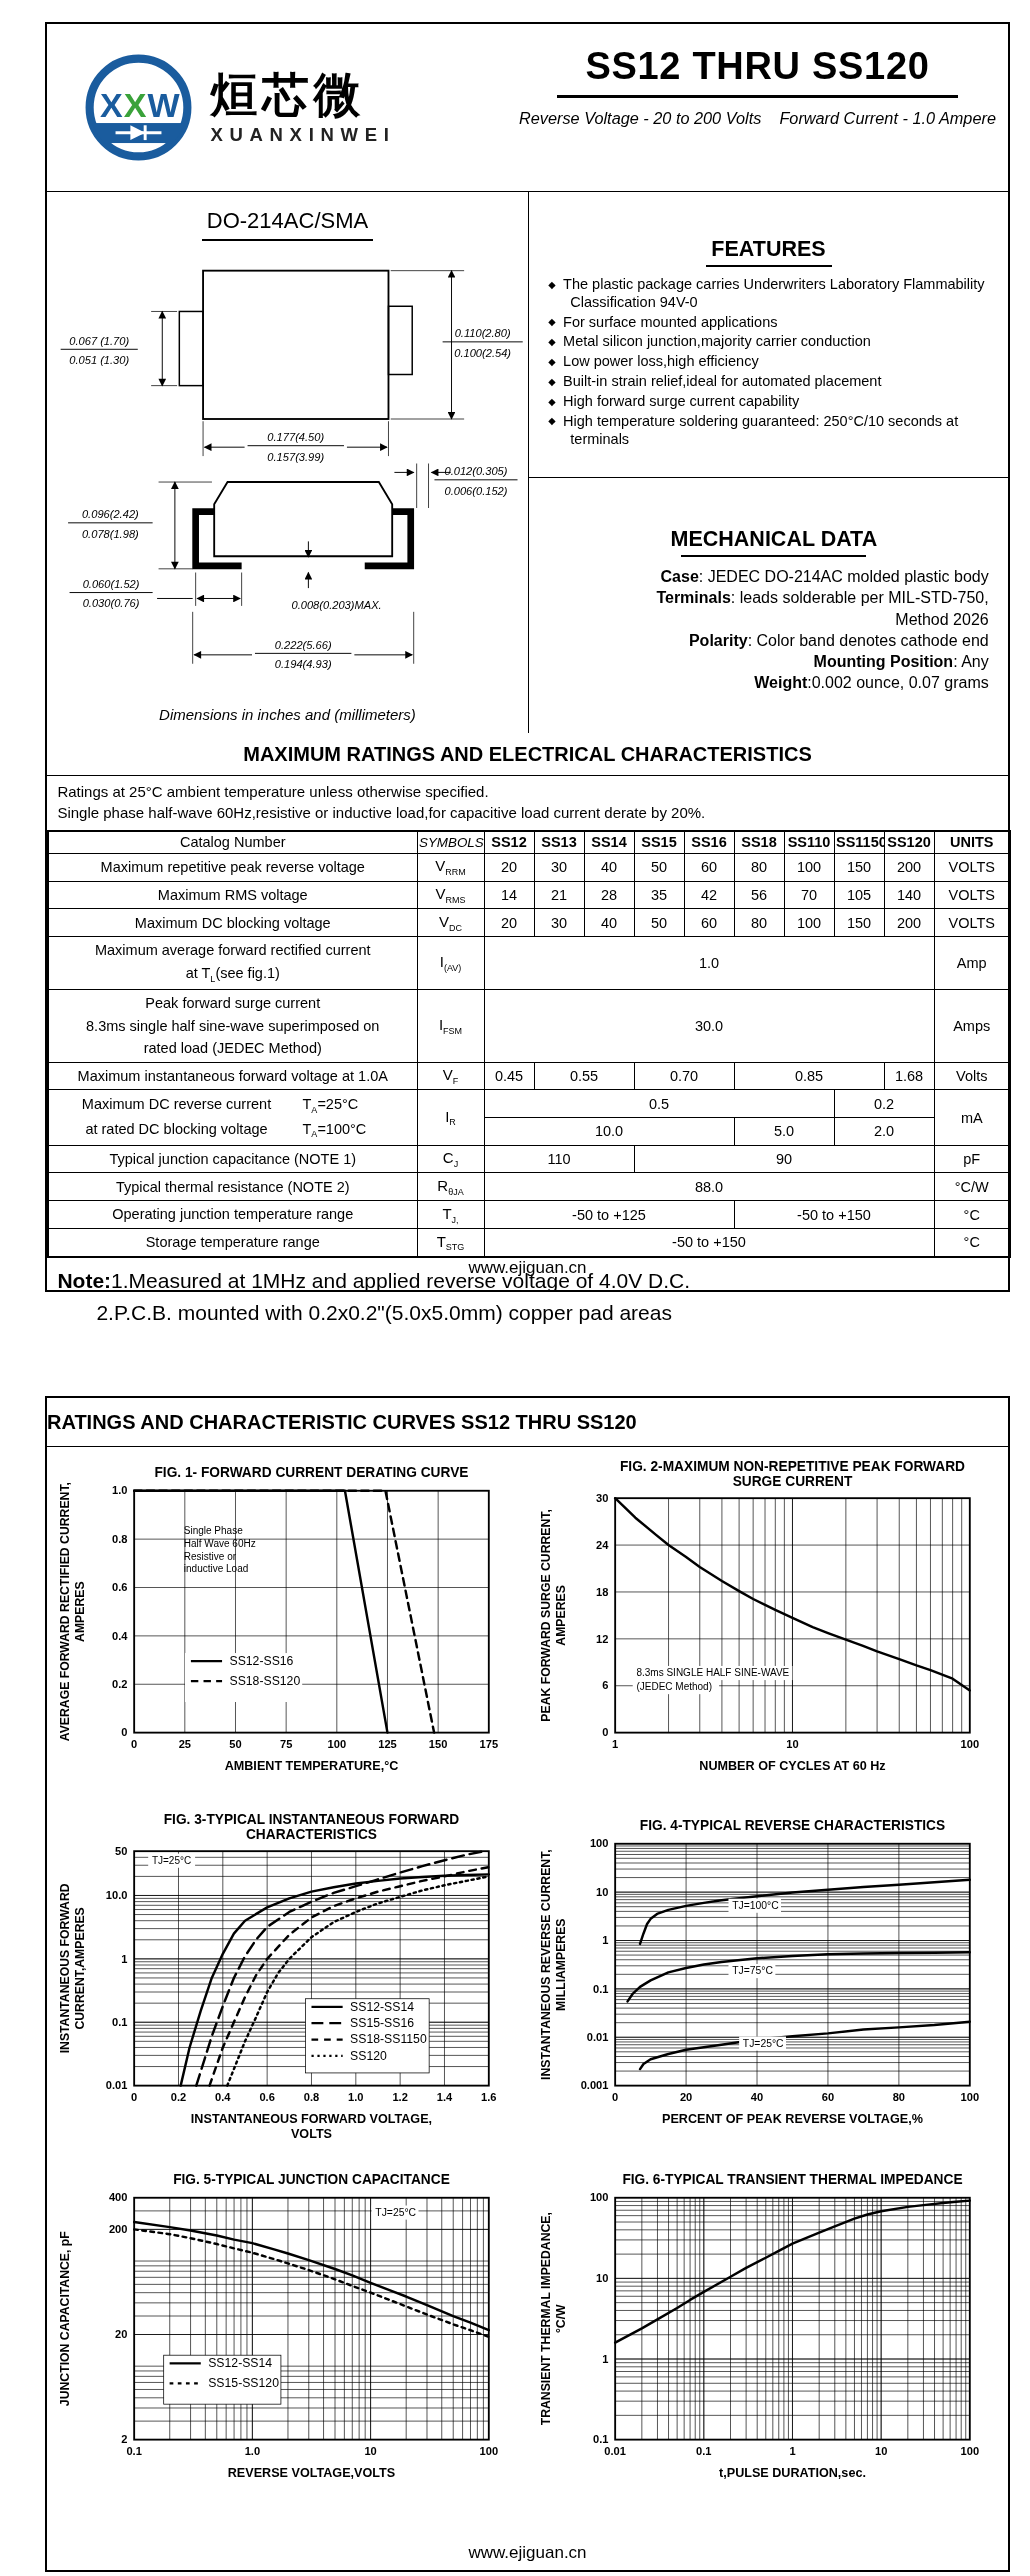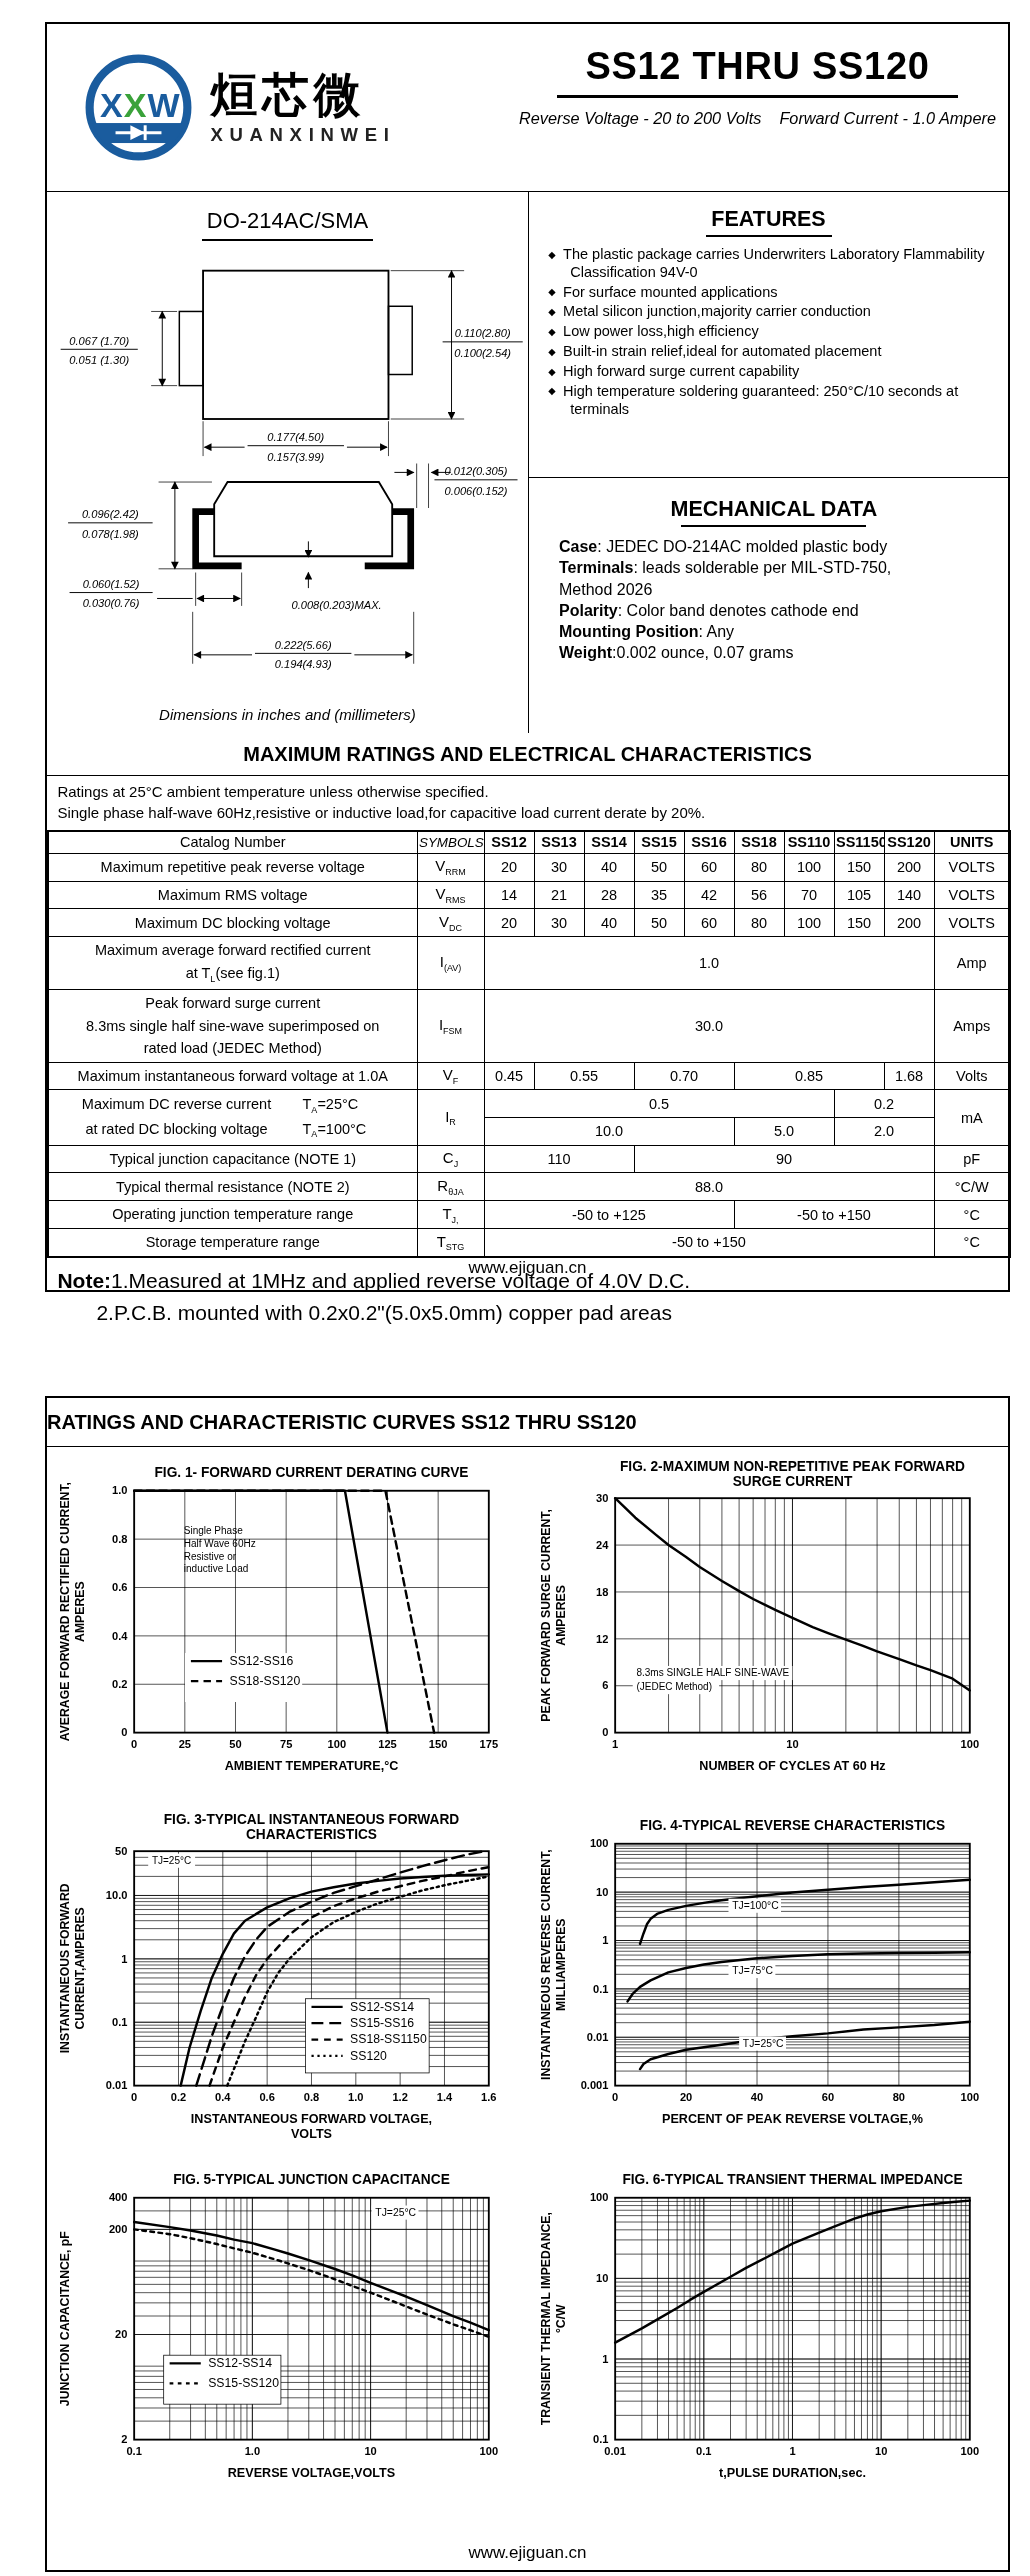--- a/index.html
+++ b/index.html
@@ -22,27 +22,27 @@
   .rv-line{font-size:16.3px;font-style:italic;margin-top:10.4px;white-space:pre-wrap;}
 
   
   .mid{display:flex;height:541px;box-sizing:border-box;}
   .pkg-col{width:482px;border-right:1.5px solid #000;box-sizing:border-box;position:relative;}
   .pkg-title{font-size:22px;font-weight:normal;text-align:center;margin-top:16.3px;}
   .pkg-underline{width:171px;border-bottom:2.2px solid #000;margin:4.5px auto 0 auto;}
   .pkg-caption{font-size:15px;font-style:italic;text-align:center;position:absolute;bottom:10.4px;width:100%;}
   .right-col{flex:1;}
   .feat-box{height:286px;border-bottom:1.5px solid #000;box-sizing:border-box;padding:15px 19.3px 0 19.3px;}
-  .sec-title{text-align:center;font-size:21.5px;font-weight:bold;}
+  .sec-title{text-align:center;font-size:21.5px;font-weight:bold;margin-top:30px;}
   .sec-underline{width:126px;border-bottom:2.2px solid #000;margin:3px auto 9px auto;}
   .feat-list{list-style:none;margin:0;padding:0;font-size:14.5px;line-height:1.22;}
   .feat-list li{padding-left:22px;text-indent:-22px;margin-bottom:2.2px;}
   .feat-list li .dia{font-size:9.6px;vertical-align:1.5px;padding-right:7.4px;}
   .mech-box{padding:19.3px 19.3px 0 30px;}
-  .mech-lines{font-size:16px;line-height:1.32;margin-top:3px;}
+  .mech-lines{font-size:16px;line-height:1.32;margin-top:3px;text-align:right;}
   .mech-lines b{font-weight:bold;}
 
   
   .ratings-bar{border-bottom:1.5px solid #000;text-align:center;font-size:20px;font-weight:bold;
                padding:10.4px 0 9px 0;}
   .ratings-notes{font-size:15px;padding:6px 10.4px 7.4px 10.4px;line-height:1.35;}
 
   table.ratings{border-collapse:collapse;width:960px;table-layout:fixed;border:2.2px solid #000;}
   table.ratings td{border:0.7px solid #000;border-top-width:1.5px;border-bottom-width:1.5px;
                    font-size:14.5px;text-align:center;padding:2.2px 1.5px;overflow:hidden;}

